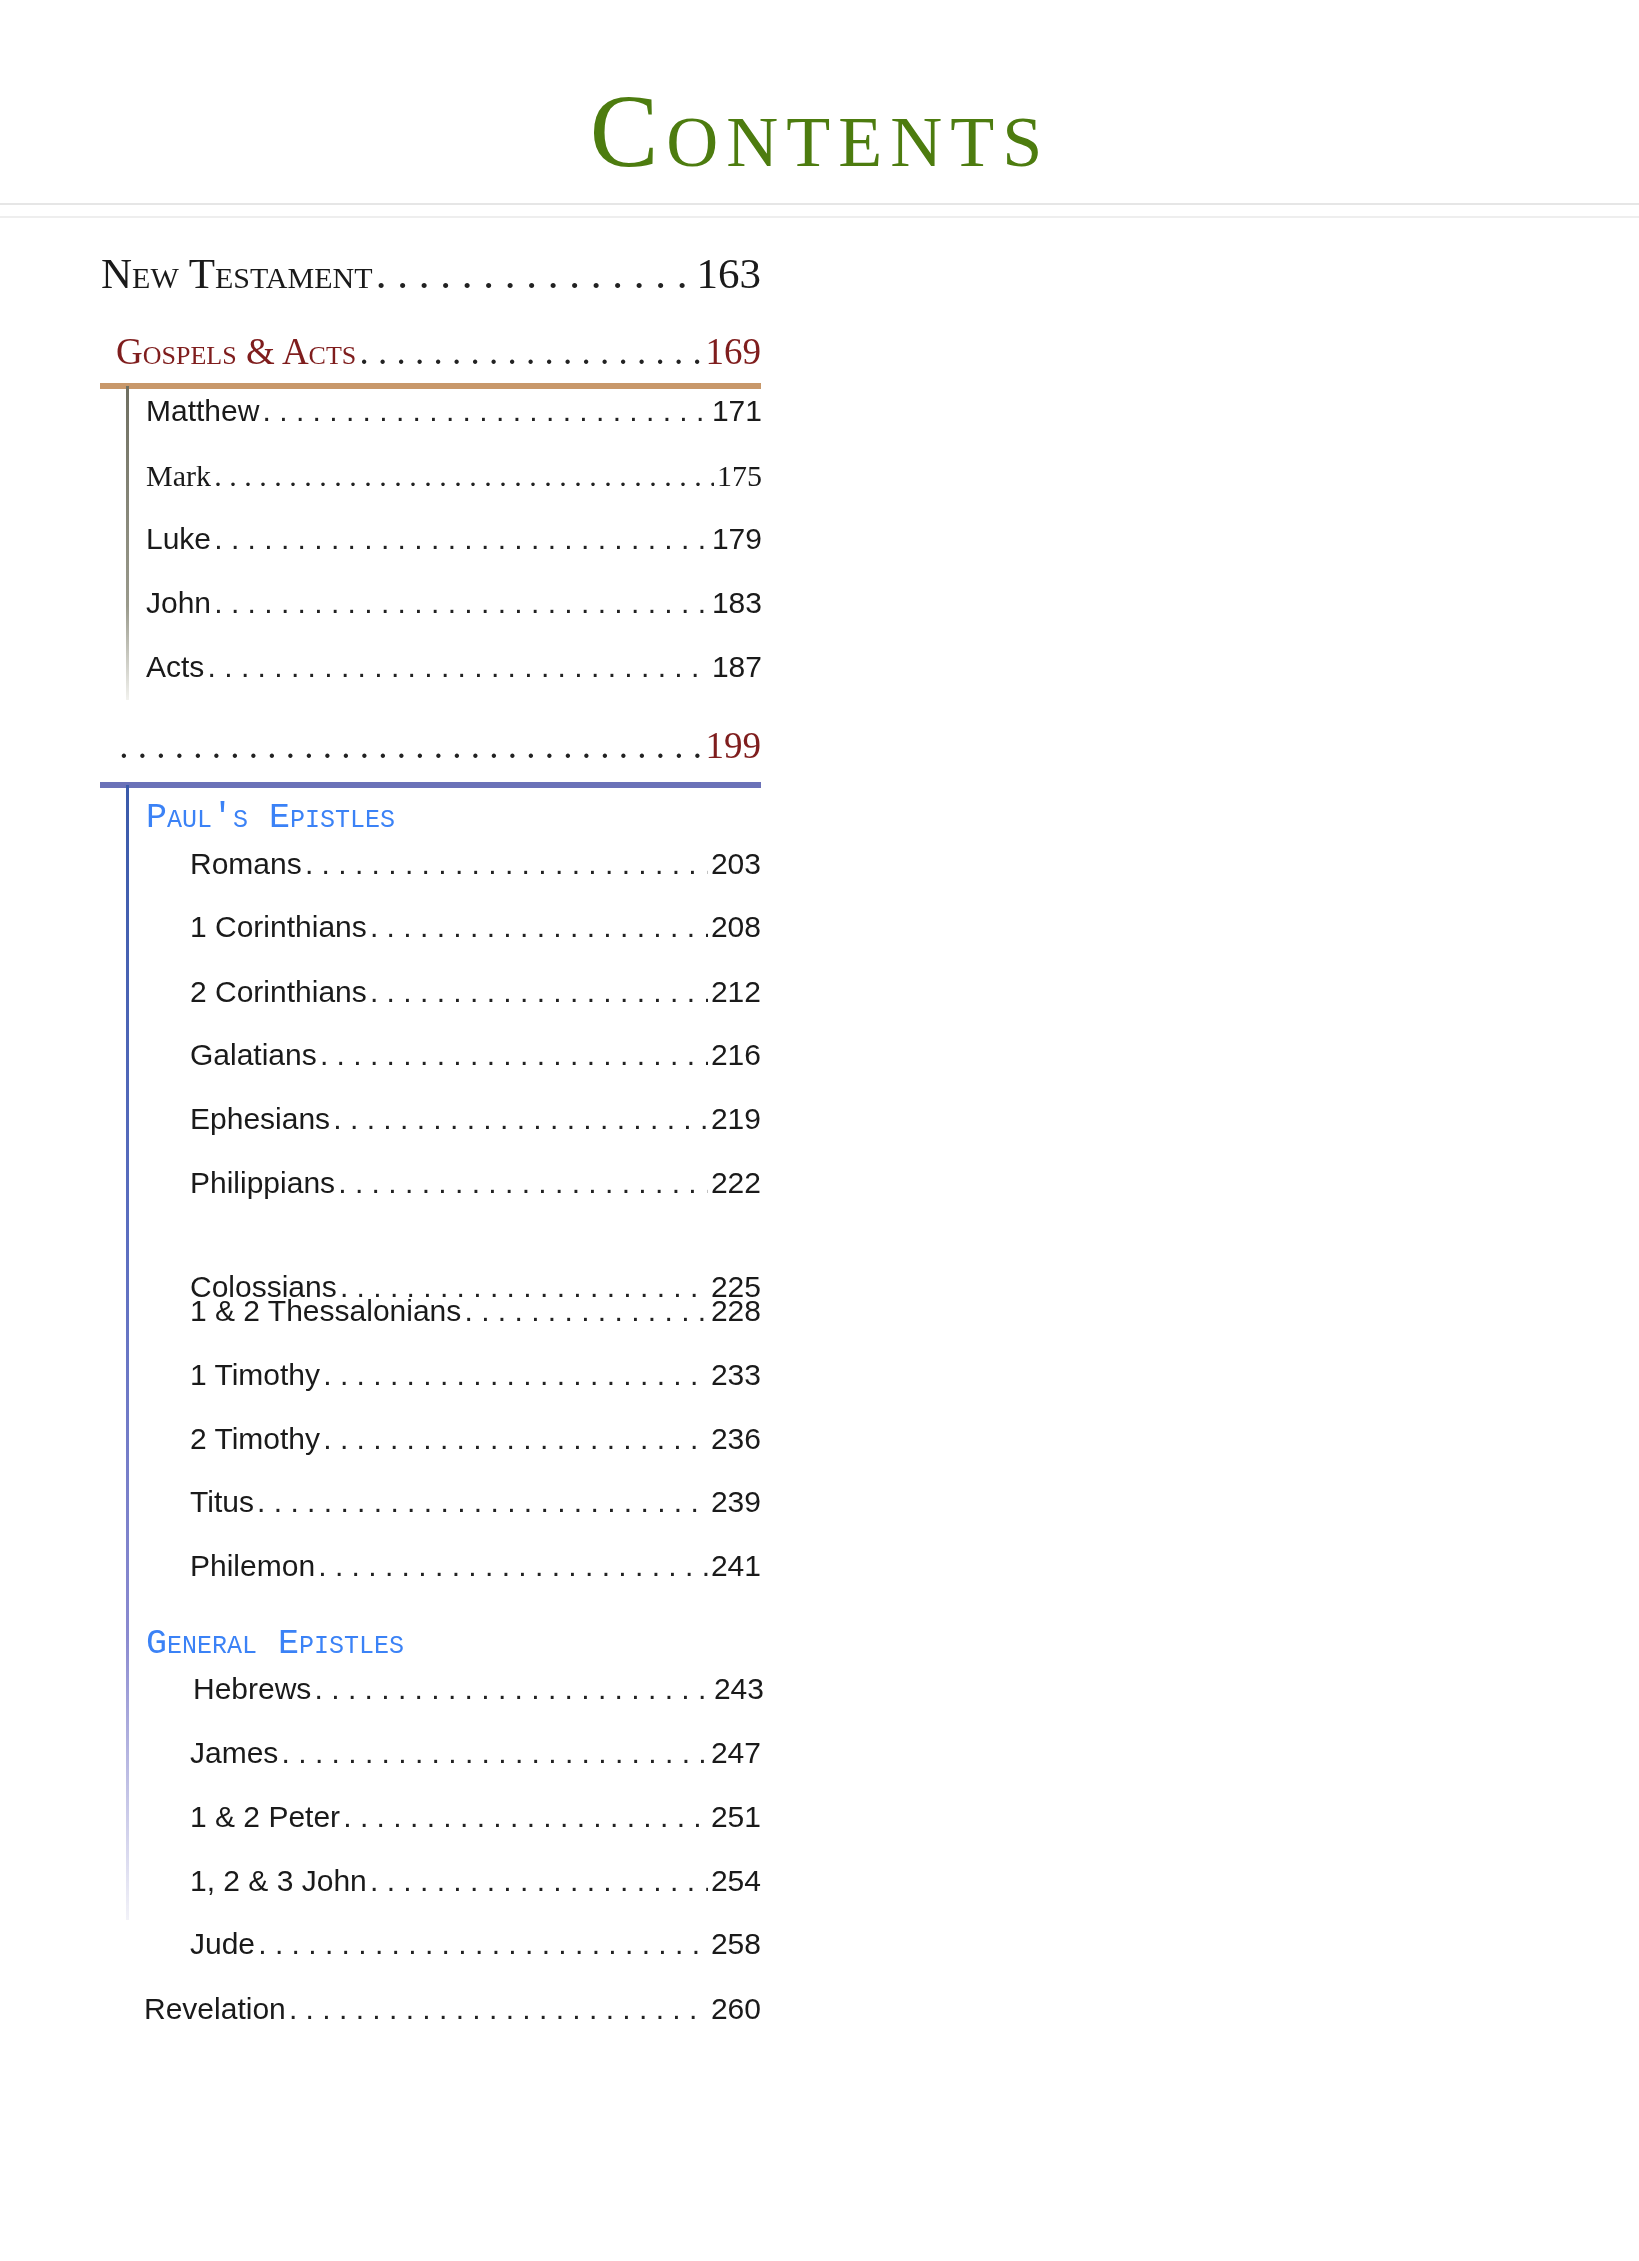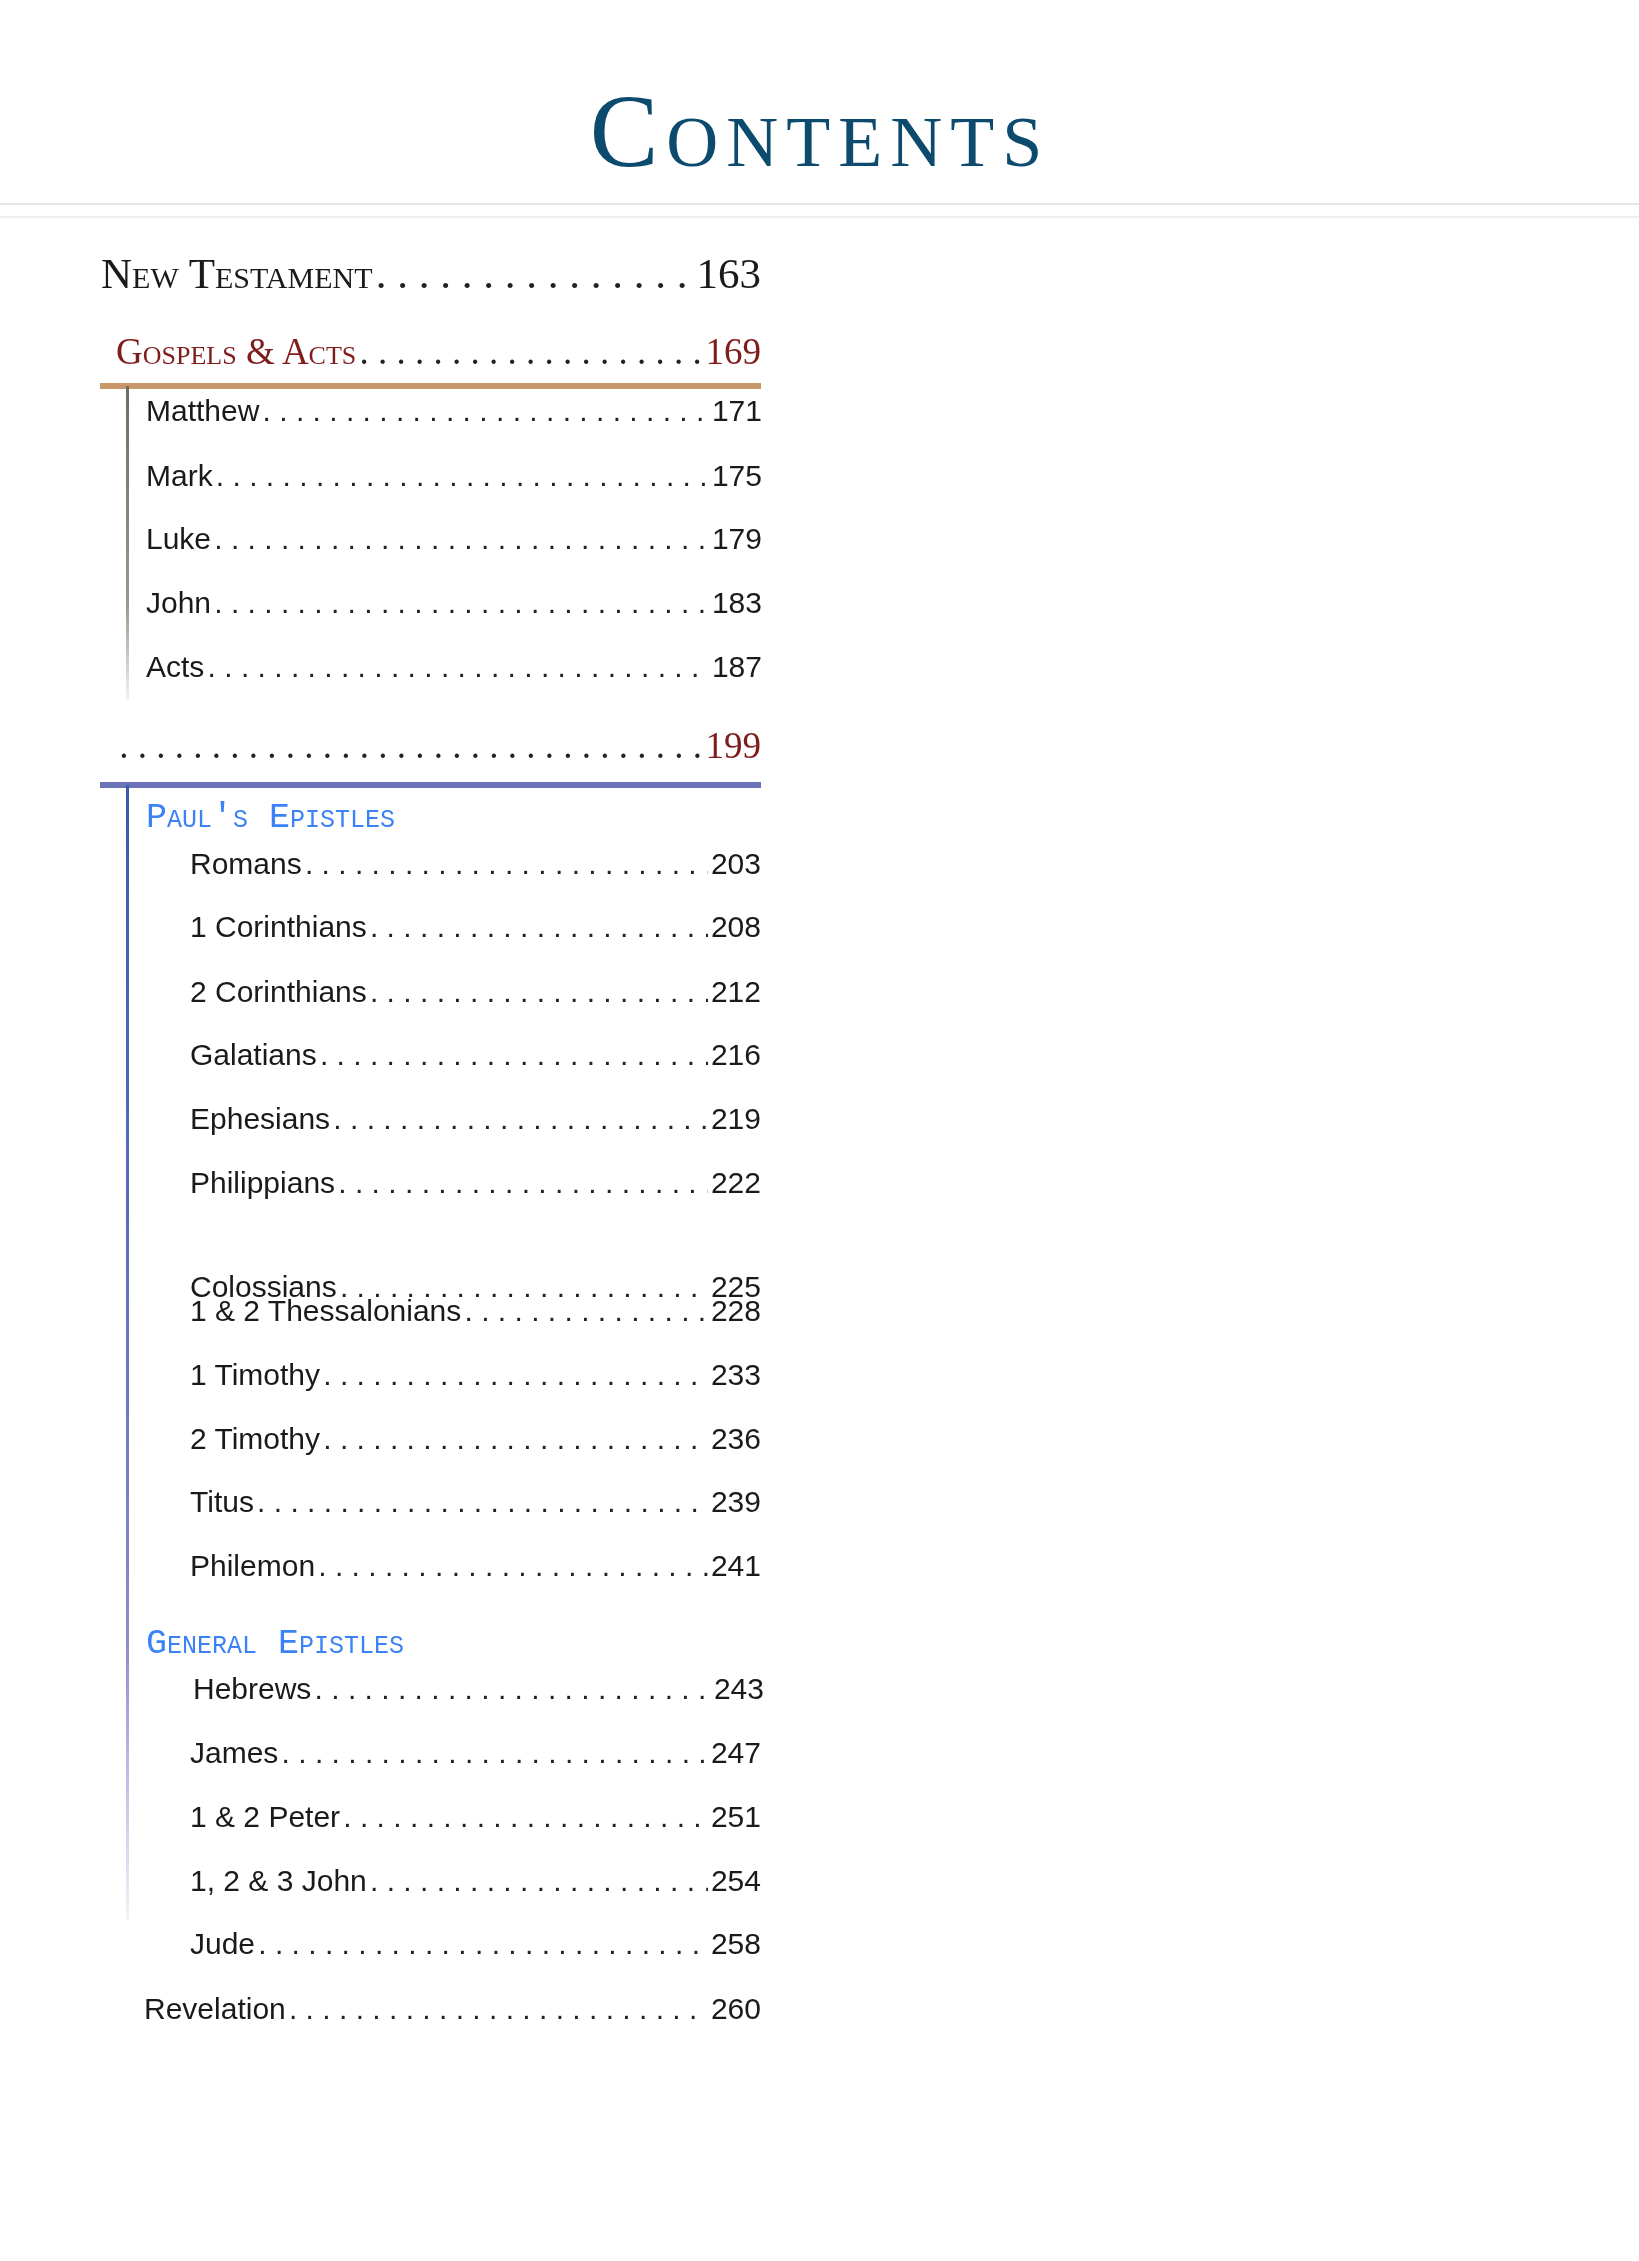--- a/index.html
+++ b/index.html
@@ -1,17 +1,17 @@
 <!DOCTYPE html>
 <html style="font-size:13px"><head>
 <meta charset="utf-8">
 <style>
   html, body { margin:0; padding:0; background:#ffffff; }
   body { width:1640px; height:2261px; position:relative; overflow:hidden; font-family:"Liberation Sans", sans-serif; color:#1a1a1a; }
-  .title { position:absolute; left:0; width:1640px; top:80px; text-align:center; font-family:"Liberation Serif", serif; color:#0c4a6e; font-size:103px; letter-spacing:8px; font-variant:small-caps; line-height:1; }
+  .title { position:absolute; left:0; width:1640px; top:80px; text-align:center; font-family:"Liberation Serif", serif; color:#4d7c0f; font-size:103px; letter-spacing:8px; font-variant:small-caps; line-height:1; }
   .sep { position:absolute; left:0; width:1640px; height:2.4px; background:#e6e6e6; }
   .row { position:absolute; display:flex; align-items:baseline; white-space:nowrap; }
   .row .lbl { flex:0 0 auto; }
   .row .dots { flex:1 1 auto; overflow:hidden; margin:0 3.2px; letter-spacing:4.8px; color:#222; }
   .row .dots::before { content:". . . . . . . . . . . . . . . . . . . . . . . . . . . . . . . . . . . . . . . . . . . . . . . . . . . . . . . . . . . . . . . . . . . . . . . . . ."; letter-spacing:0; }
   .row .pg { flex:0 0 auto; }
   .serif { font-family:"Liberation Serif", serif; font-variant:small-caps; }
   .nt { font-size:43px;align-items:center; }
   .sec { font-size:37px; color:#7f1d1d; }
   .book { font-size:30px; }
@@ -38,21 +38,21 @@
   <span class="pg">169</span>
 </div>
 <div class="hbar" style="left:100px; width:661px; top:383px; background:#c8986a;"></div>
 <div class="vbar" style="left:126px; top:386px; height:314px; background:linear-gradient(#6e6e60, #9a9a8c 70%, #f2f2ee);"></div>
 
 <div class="row book" style="left:146px; width:616px; top:394px;">
   <span class="lbl">Matthew</span>
     <span class="dots"></span>
     <span class="pg">171</span>
 </div>
-<div class="row book" style="left:146px; width:616px; top:459px;">
+<div class="row book" style="left:146px; width:616px; top:459px;font-family:Liberation Serif, serif;">
   <span class="lbl">Mark</span>
     <span class="dots"></span>
     <span class="pg">175</span>
 </div>
 <div class="row book" style="left:146px; width:616px; top:522px;">
   <span class="lbl">Luke</span>
     <span class="dots"></span>
     <span class="pg">179</span>
 </div>
 <div class="row book" style="left:146px; width:616px; top:586px;">

